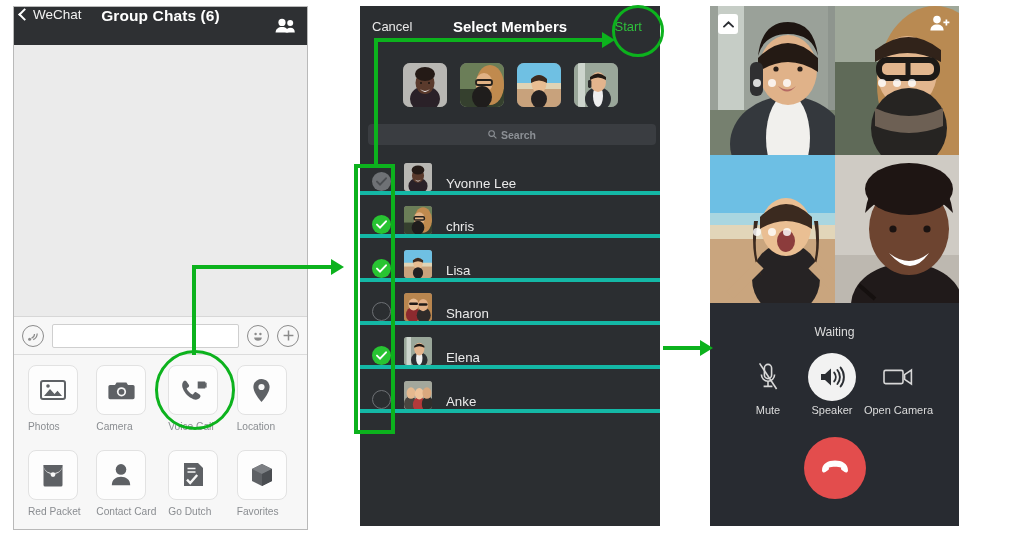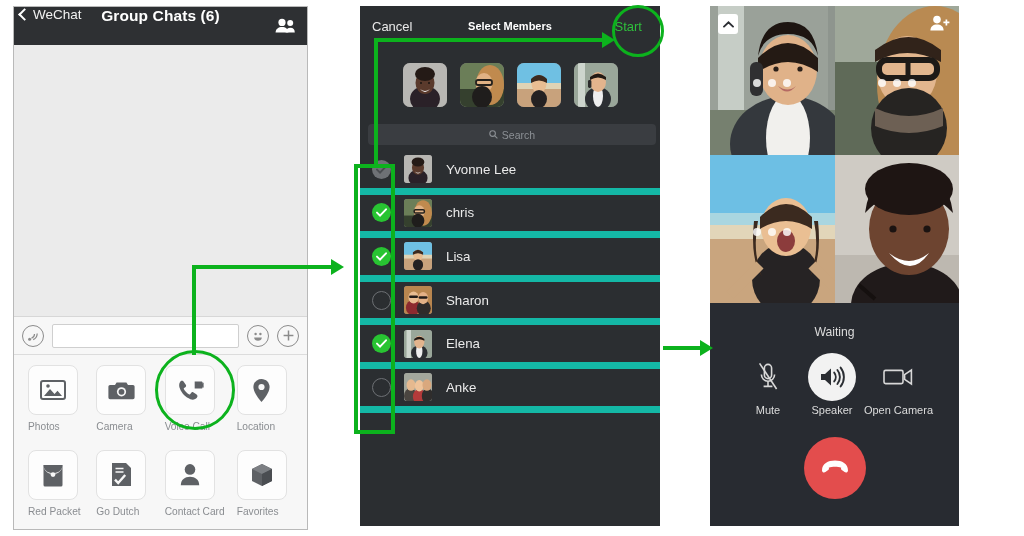--- a/index.html
+++ b/index.html
@@ -60,42 +60,42 @@
   .tile-label{ margin-top:6px; font-size:10.2px; color:#8a8d91; white-space:nowrap; }
 
   
   #panel2{ left:360px; top:6px; width:300px; height:520px; background:#2b2e31; }
   #p2-header{
     height:40px; position:relative; display:flex; align-items:center; color:#fff;
     background:#2b2e31;
   }
   #p2-cancel{ margin-left:12px; font-size:13px; color:#e9e9e9; }
   #p2-title{
-    position:absolute; left:0; right:0; text-align:center; font-size:11px; font-weight:bold;
+    position:absolute; left:0; right:0; text-align:center; font-size:15px; font-weight:bold;
     pointer-events:none;
   }
   #p2-start{ position:absolute; right:18px; font-size:13px; color:#2fbf3c;padding-left:37px; }
   #p2-avatars{
     height:62px; display:flex; align-items:center; justify-content:center; gap:13px;
     margin-top:8px;
   }
   .av{
     width:44px; height:44px; border-radius:7px; overflow:hidden; flex:none;
     background:#8a8a8a; position:relative;
   }
-  #p2-searchwrap{ padding:8px 4px 6px 8px; }
+  #p2-searchwrap{ padding:8px 4px 6px 8px;font-weight:bold; }
   #p2-search{
     height:21px; background:#3a3d41; border-radius:4px; display:flex;
     align-items:center; justify-content:center; gap:4px;
     color:#8c9095; font-size:10.5px;
   }
   #p2-list{ }
   .row{
-    height:43.6px; display:flex; align-items:center; padding-left:12px;
-    border-bottom:7px solid #14b8a6; position:relative;
+    height:43.6px; display:flex; align-items:flex-end; padding-left:12px;
+    border-bottom:4px solid #14b8a6; position:relative;
   }
   .cb{
     width:19px; height:19px; border-radius:50%; flex:none; margin-right:13px;
     display:flex; align-items:center; justify-content:center;
   }
   .cb.on{ background:#28c432; }
   .cb.off{ border:1.5px solid #6d7074; }
   .cb.dim{ background:#6e7175; }
   .cb svg{ display:block; }
   .row .av{ width:28px; height:28px; border-radius:3px; margin-right:14px; }
@@ -245,37 +245,37 @@
           <path d="M1.5 2h19c0 5.6-4.3 9-9.5 9S1.5 7.6 1.5 2z" fill="#f7f7f7"></path>
           <path d="M1.5 2h19c0 5-4.3 8.2-9.5 8.2S1.5 7 1.5 2z" fill="#5e6165"></path>
           <circle cx="11" cy="11.6" r="2.4" fill="#f7f7f7"></circle>
         </svg>
       </div>
       <div class="tile-label">Red Packet</div>
     </div>
 
     <div class="tile">
       <div class="tile-box">
+        <svg width="20" height="23" viewBox="0 0 20 23">
+          <circle cx="10" cy="6.4" r="5.3" fill="#5e6165"></circle>
+          <path d="M0.8 22.2c0-5.4 4.1-8.4 9.2-8.4s9.2 3 9.2 8.4z" fill="#5e6165"></path>
+        </svg>
+      </div>
+      <div class="tile-label">Contact Card</div>
+    </div>
+
+    <div class="tile">
+      <div class="tile-box">
         <svg width="22" height="25" viewBox="0 0 22 25">
           <path d="M2 1h14l5 5v18H2z" fill="#5e6165"></path>
           <path d="M5.5 6.5h8M5.5 10h8" stroke="#f7f7f7" stroke-width="1.6"></path>
           <path d="M5 17.6l3.2 3.4 7-8" stroke="#f7f7f7" stroke-width="2.4" fill="none"></path>
         </svg>
       </div>
       <div class="tile-label">Go Dutch</div>
-    </div>
-
-    <div class="tile">
-      <div class="tile-box">
-        <svg width="20" height="23" viewBox="0 0 20 23">
-          <circle cx="10" cy="6.4" r="5.3" fill="#5e6165"></circle>
-          <path d="M0.8 22.2c0-5.4 4.1-8.4 9.2-8.4s9.2 3 9.2 8.4z" fill="#5e6165"></path>
-        </svg>
-      </div>
-      <div class="tile-label">Contact Card</div>
     </div>
 
     <div class="tile">
       <div class="tile-box">
         <svg width="24" height="24" viewBox="0 0 24 24">
           <path d="M12 1l10 5v12l-10 5-10-5V6z" fill="#5e6165"></path>
           <path d="M12 1l10 5-10 5L2 6z" fill="#7c7f83"></path>
           <path d="M12 11v12l10-5V6z" fill="#4a4d51"></path>
         </svg>
       </div>

